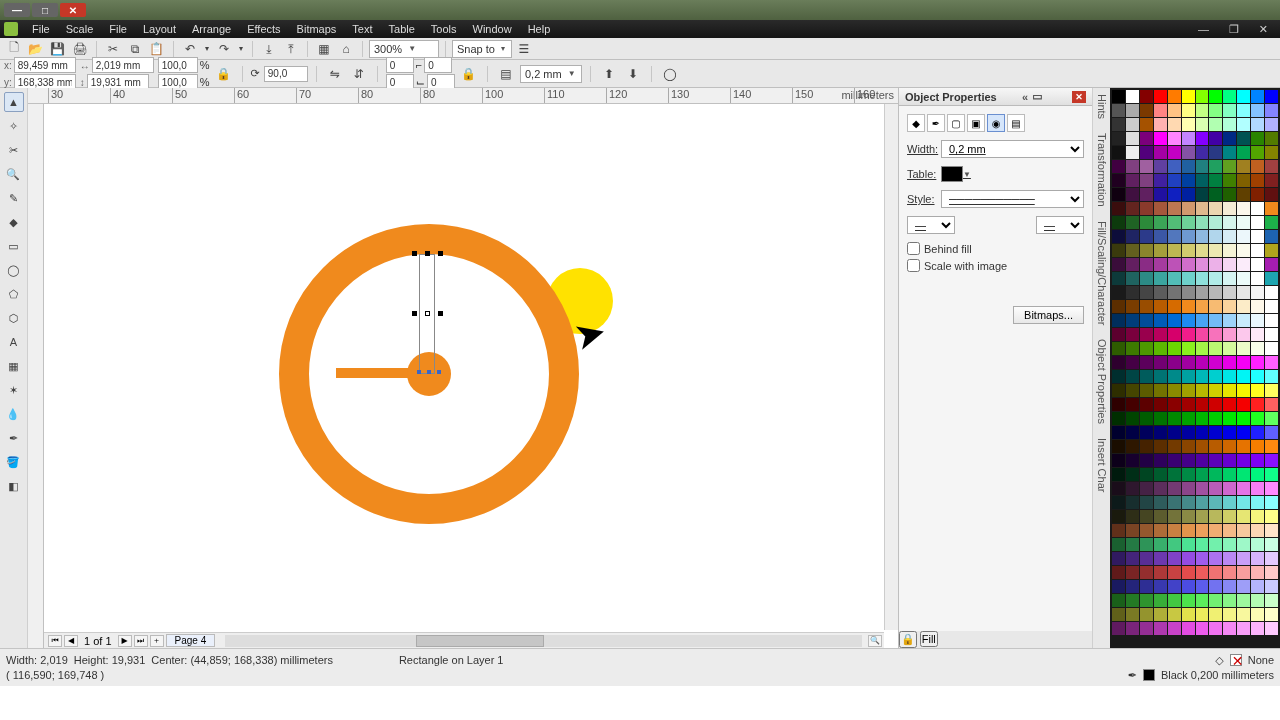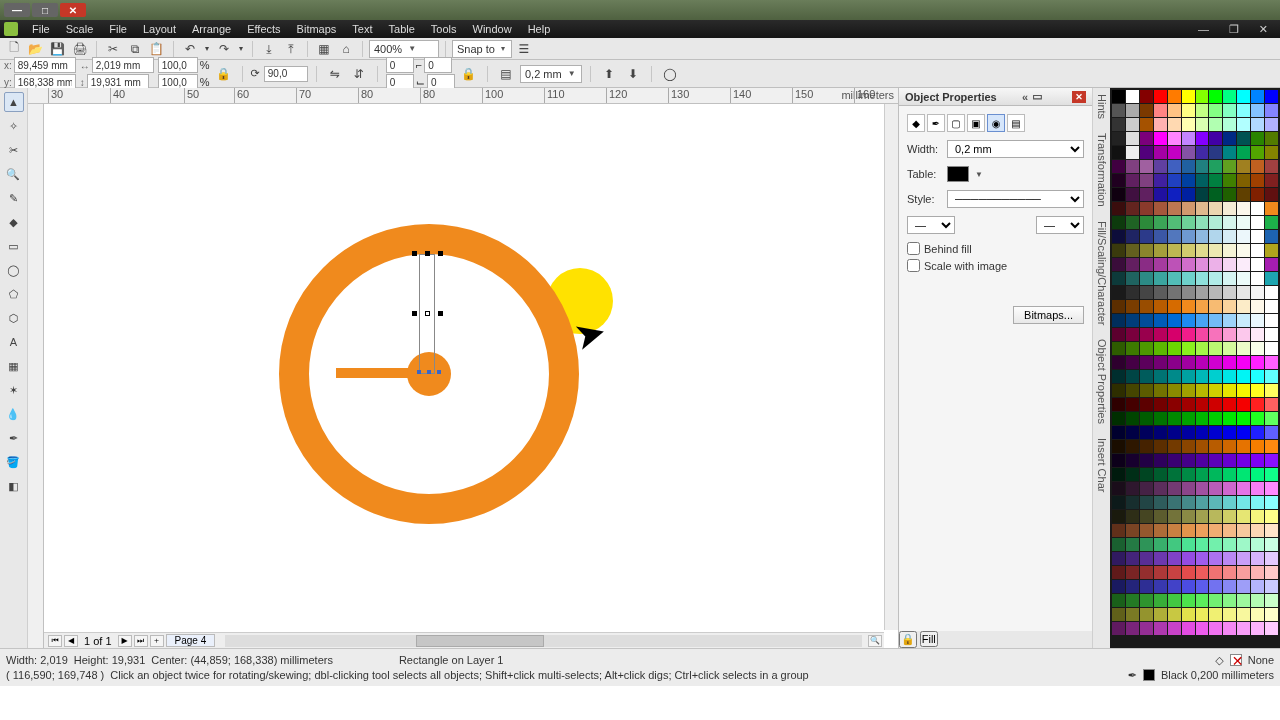--- a/index.html
+++ b/index.html
@@ -51,21 +51,21 @@
 .canvas .handle { position:absolute; width:5px; height:5px; background:#000; }
 .canvas .center { position:absolute; width:5px; height:5px; background:#fff; border:1px solid #000; }
 .canvas .hdot { position:absolute; width:4px; height:4px; background:#3a66c8; }
 .dockcol { width: 194px; background:#e8e8e8; border-left:1px solid #bfbfbf; display:flex; flex-direction:column; }
 .dockhead { height:18px; background:linear-gradient(#f7f7f7,#e0e0e0); border-bottom:1px solid #bbb; display:flex; align-items:center; padding:0 6px; font-weight:bold; color:#333;}
 .dockhead .x { margin-left:auto; width:14px; height:12px; background:#c53727; color:#fff; display:flex; align-items:center; justify-content:center; font-size:9px; }
 .panel { padding:8px 8px; background:#f5f5f5; flex:1; }
 .panel .tabrow { display:flex; gap:2px; margin-bottom:8px; }
 .panel .ptab { width:18px; height:18px; border:1px solid #bbb; background:#fff; display:flex; align-items:center; justify-content:center; font-size:10px;}
 .panel .ptab.active { background:#d6e6fb; border-color:#6a8fd0;}
-.panel .frow { display:flex; align-items:center; gap:6px; margin-bottom:8px; font-size:11px; color:#333;}
+.panel .frow { display:flex; align-items:center; margin-bottom:8px; font-size:11px; color:#333;text-decoration:underline;}
 .panel .frow label { width:34px; }
 .panel select, .panel input[type=text] { height:18px; border:1px solid #aaa; background:#fff; font-size:11px; padding:0 3px;}
 .panel .swatchbtn { width:22px; height:16px; background:#000; border:1px solid #888; }
 .panel .chk { display:flex; align-items:center; gap:4px; font-size:11px; color:#333; margin-bottom:4px;}
 .panel .adv { float:right; padding:2px 10px; border:1px solid #aaa; background:linear-gradient(#fdfdfd,#e8e8e8); font-size:11px;}
 .sidetabs { width:18px; background:#e8e8e8; border-left:1px solid #cfcfcf; display:flex; flex-direction:column; align-items:center; padding-top:6px; gap:14px; font-size:9px; color:#555;}
 .sidetabs span { writing-mode:vertical-rl; white-space:nowrap; }
 .palette { width:170px; background:#1a1a1a; display:grid; grid-template-columns: repeat(12, 1fr); grid-auto-rows: 13px; gap:1px; padding:2px; align-content:start;}
 .palette div { }
 .statusbar { height:38px; background:#ececec; border-top:1px solid #c4c4c4; font-size:10px; color:#333; padding:2px 6px; display:flex; flex-direction:column; justify-content:center; gap:2px;}
@@ -120,21 +120,21 @@
   <div class="tbtn">↷</div>
   <div class="tbtn" style="width:10px;font-size:8px">▾</div>
   <div class="tsep"></div>
   <div class="tbtn">⤓</div>
   <div class="tbtn">⤒</div>
   <div class="tsep"></div>
   <div class="tbtn">▦</div>
   <div class="tbtn">⌂</div>
   <div class="tsep"></div>
   <div class="tcombo" style="width:70px">
-      <span>400%</span>
+      <span>300%</span>
       <span class="caret">▼</span>
     </div>
   <div class="tsep"></div>
   <div class="tcombo" style="width:60px">
       <span>Snap to</span>
       <span class="caret">▾</span>
     </div>
   <div class="tbtn">☰</div>
 </div>
 
@@ -223,21 +223,21 @@
     <div class="tb">✒</div>
     <div class="tb">🪣</div>
     <div class="tb">◧</div>
   </div>
 
   <div class="canvaswrap">
     <div class="hruler" id="hruler">
       <span style="position:absolute; right:4px; top:1px">millimeters</span>
     <div class="tick" style="left: 20px;">30</div>
         <div class="tick" style="left: 82px;">40</div>
-        <div class="tick" style="left: 156px;">50</div>
+        <div class="tick" style="left: 144px;">50</div>
         <div class="tick" style="left: 206px;">60</div>
         <div class="tick" style="left: 268px;">70</div>
         <div class="tick" style="left: 330px;">80</div>
         <div class="tick" style="left: 392px;">80</div>
         <div class="tick" style="left: 454px;">100</div>
         <div class="tick" style="left: 516px;">110</div>
         <div class="tick" style="left: 578px;">120</div>
         <div class="tick" style="left: 640px;">130</div>
         <div class="tick" style="left: 702px;">140</div>
         <div class="tick" style="left: 764px;">150</div>
@@ -824,20 +824,19 @@
     <div class="fillinfo">
       <span>◇</span>
       <div class="sw" style="background:#fff; position:relative">
           <span style="position:absolute;left:1px;top:-2px;color:#c00;font-size:14px">✕</span>
         </div>
       <span>None</span>
     </div>
   </div>
   <div class="row">
     <span>( 116,590; 169,748 )</span>
-    <span>Click an object twice for rotating/skewing; dbl-clicking tool selects all objects; Shift+click multi-selects; Alt+click digs; Ctrl+click selects in a group</span>
     <div class="fillinfo">
       <span>✒</span>
       <div class="sw" style="background:#000"></div>
       <span>Black  0,200 millimeters</span>
     </div>
   </div>
 </div>
 
 </body></html>

